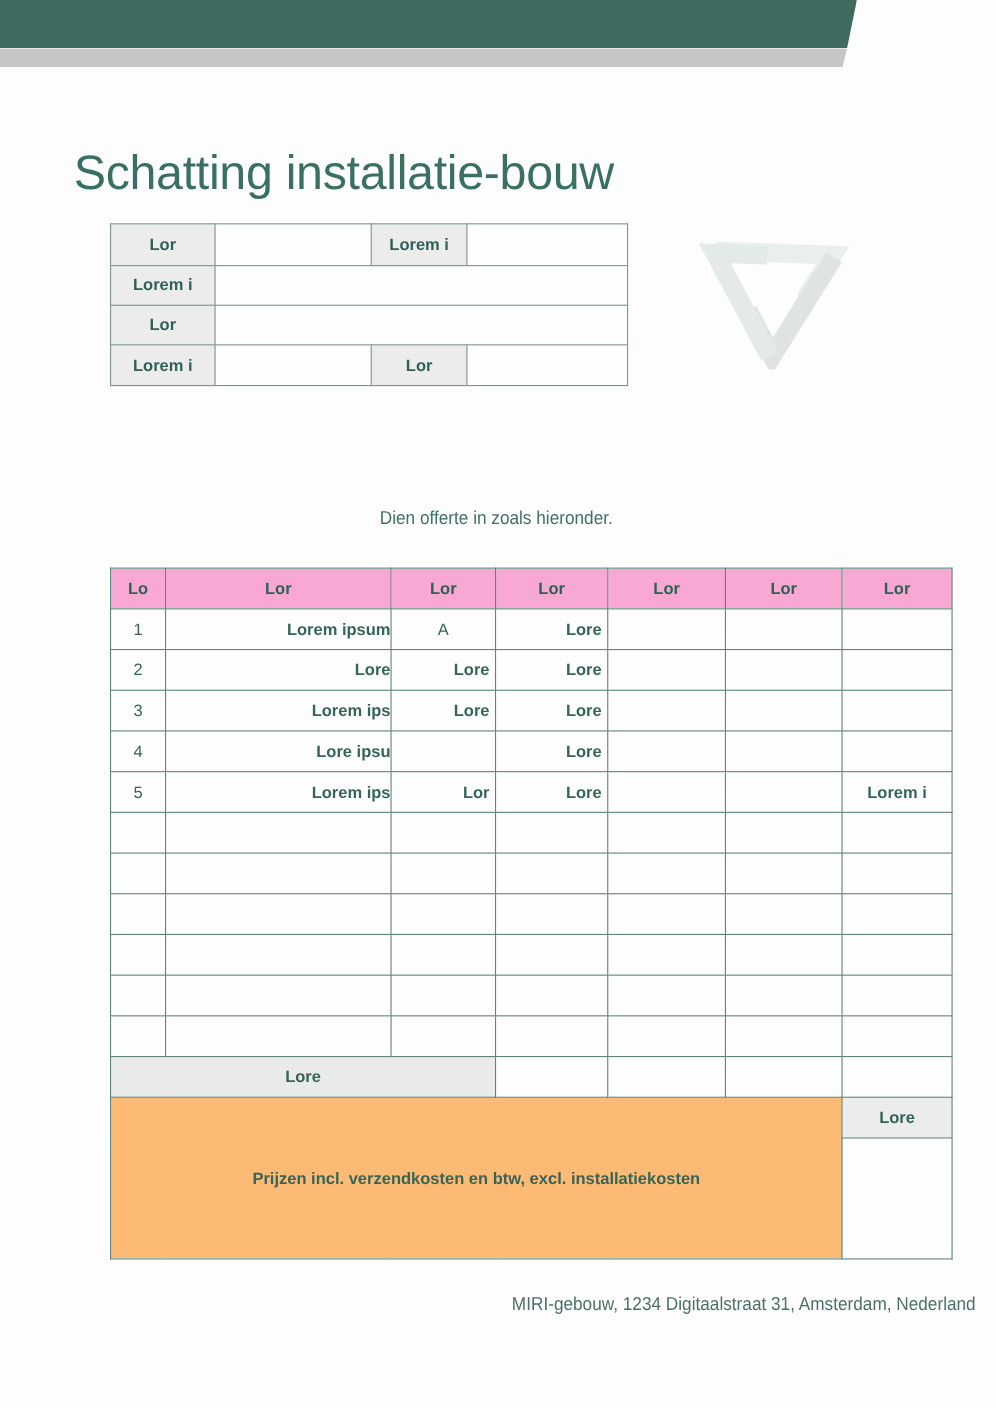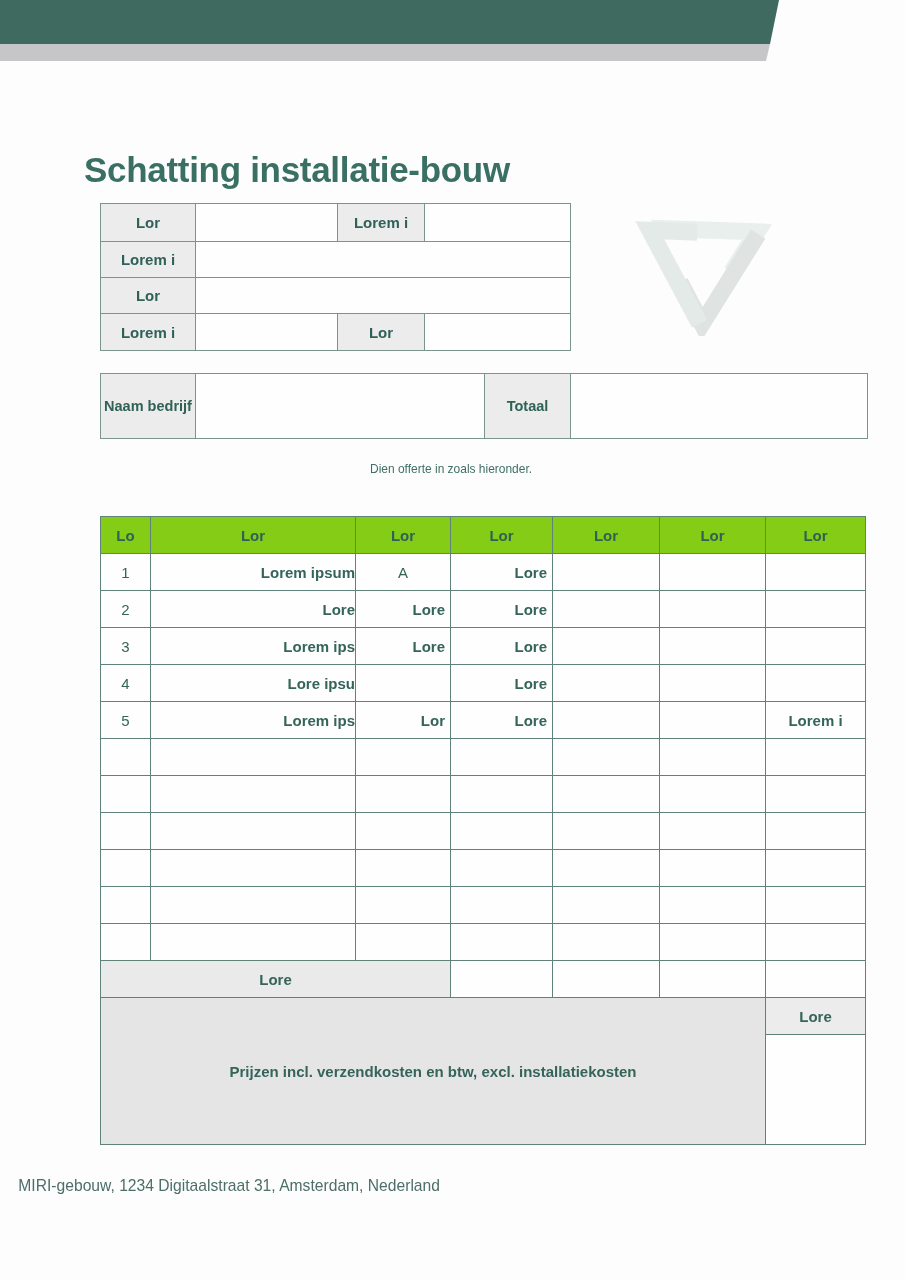--- a/index.html
+++ b/index.html
@@ -15,22 +15,22 @@
     background:#3e6a5f;
     clip-path:polygon(0 0, 100% 0, calc(100% - 9px) 100%, 0 100%);
   }
   .bar-gray {
     position:absolute; left:0; top:44px; width:770px; height:17px;
     background:#c6c5c7;
     clip-path:polygon(0 0, 100% 0, calc(100% - 4px) 100%, 0 100%);
   }
 
   .title {
-    position:absolute; left:67px; top:133px; margin:17px;
-    font-size:35px; font-weight:bold; letter-spacing:-0.3px;
+    position:absolute; left:67px; top:133px; margin:0;
+    font-size:44px; font-weight:normal; letter-spacing:-0.3px;
     color:#3a7063;
   }
 
   table { border-collapse:collapse; table-layout:fixed;margin-left:32px; }
   td, th { padding:0; }
 
   
   .info-table {
     position:absolute; left:68px; top:203px; width:470px;
     border:1.5px solid #7b948c;
@@ -52,50 +52,50 @@
 
   .h38 { height:38px; } .h37 { height:37px; } .h36 { height:36px; }
   .h110 { height:110px; }
 
   
   .logo { position:absolute; left:628px; top:196px; }
 
   
   .subtitle {
     position:absolute; left:68px; top:461px; width:767px;
-    text-align:center; font-size:13px; color:#3f6f65;
+    text-align:center; font-size:17px; color:#3f6f65;
   }
   .footer {
     position:absolute; left:0; top:1176px; width:905px;
-    text-align:left; font-size:17px; color:#4d6f68;
+    text-align:right; font-size:17px; color:#4d6f68;
   }
   .cond { display:inline-block; transform:scaleX(0.92); transform-origin:center; }
 
   
   .quote-table {
     position:absolute; left:68px; top:516px; width:765px;
     border:1.5px solid #4e7468;
     background:#fefefe;
   }
   .quote-table th, .quote-table td {
     border:1px solid #5f837a; font-size:15px; color:#356459;
     overflow:hidden;
   }
   .quote-table th {
-    background:#84cc16; font-weight:bold; text-align:center; color:#2f6156;
+    background:#f9a8d4; font-weight:bold; text-align:center; color:#2f6156;
   }
   .num  { text-align:center; font-weight:normal; }
   .desc { text-align:right; font-weight:bold; }
   .rr   { text-align:right; font-weight:bold; padding-right:5px; }
   .cc   { text-align:center; font-weight:bold; }
   .reg  { font-weight:normal; }
   .sub  { background:#e9eae9; }
   .note-cell {
     text-align:center; font-weight:bold; font-size:17px; color:#2e6458;
-    vertical-align:middle; background:#e5e5e5;
+    vertical-align:middle; background:#fdba74;
   }
 </style>
 </head>
 <body>
 
 <div class="page">
 
   <div class="bar-green"></div>
   <div class="bar-gray"></div>
 
@@ -133,36 +133,20 @@
     </table>
 
   <svg class="logo" width="150" height="140" viewBox="0 0 150 140" aria-hidden="true">
     <g transform="rotate(2 75 64)" fill="none" stroke-width="17" stroke-linejoin="miter">
       <path d="M22 34 L128 34 L104 75" stroke="#e9efed"></path>
       <path d="M22 34 L128 34 L104 75" stroke="#dfe4e3" transform="rotate(120 75 66)"></path>
       <path d="M22 34 L128 34 L104 75" stroke="#e4eae8" transform="rotate(240 75 66)"></path>
     </g>
   </svg>
 
-  <table class="company-table">
-    <colgroup>
-        <col style="width:95px">
-        <col style="width:289px">
-        <col style="width:86px">
-        <col style="width:297px">
-      </colgroup>
-    <tbody>
-        <tr>
-      <td class="lbl">Naam bedrijf</td>
-      <td class="blank"></td>
-      <td class="lbl">Totaal</td>
-      <td class="blank"></td>
-    </tr>
-  </tbody>
-    </table>
 
   <div class="subtitle">
     <span class="cond">Dien offerte in zoals hieronder.</span>
   </div>
 
   <table class="quote-table">
     <colgroup>
       <col style="width:50px">
         <col style="width:205px">
         <col style="width:95px">

